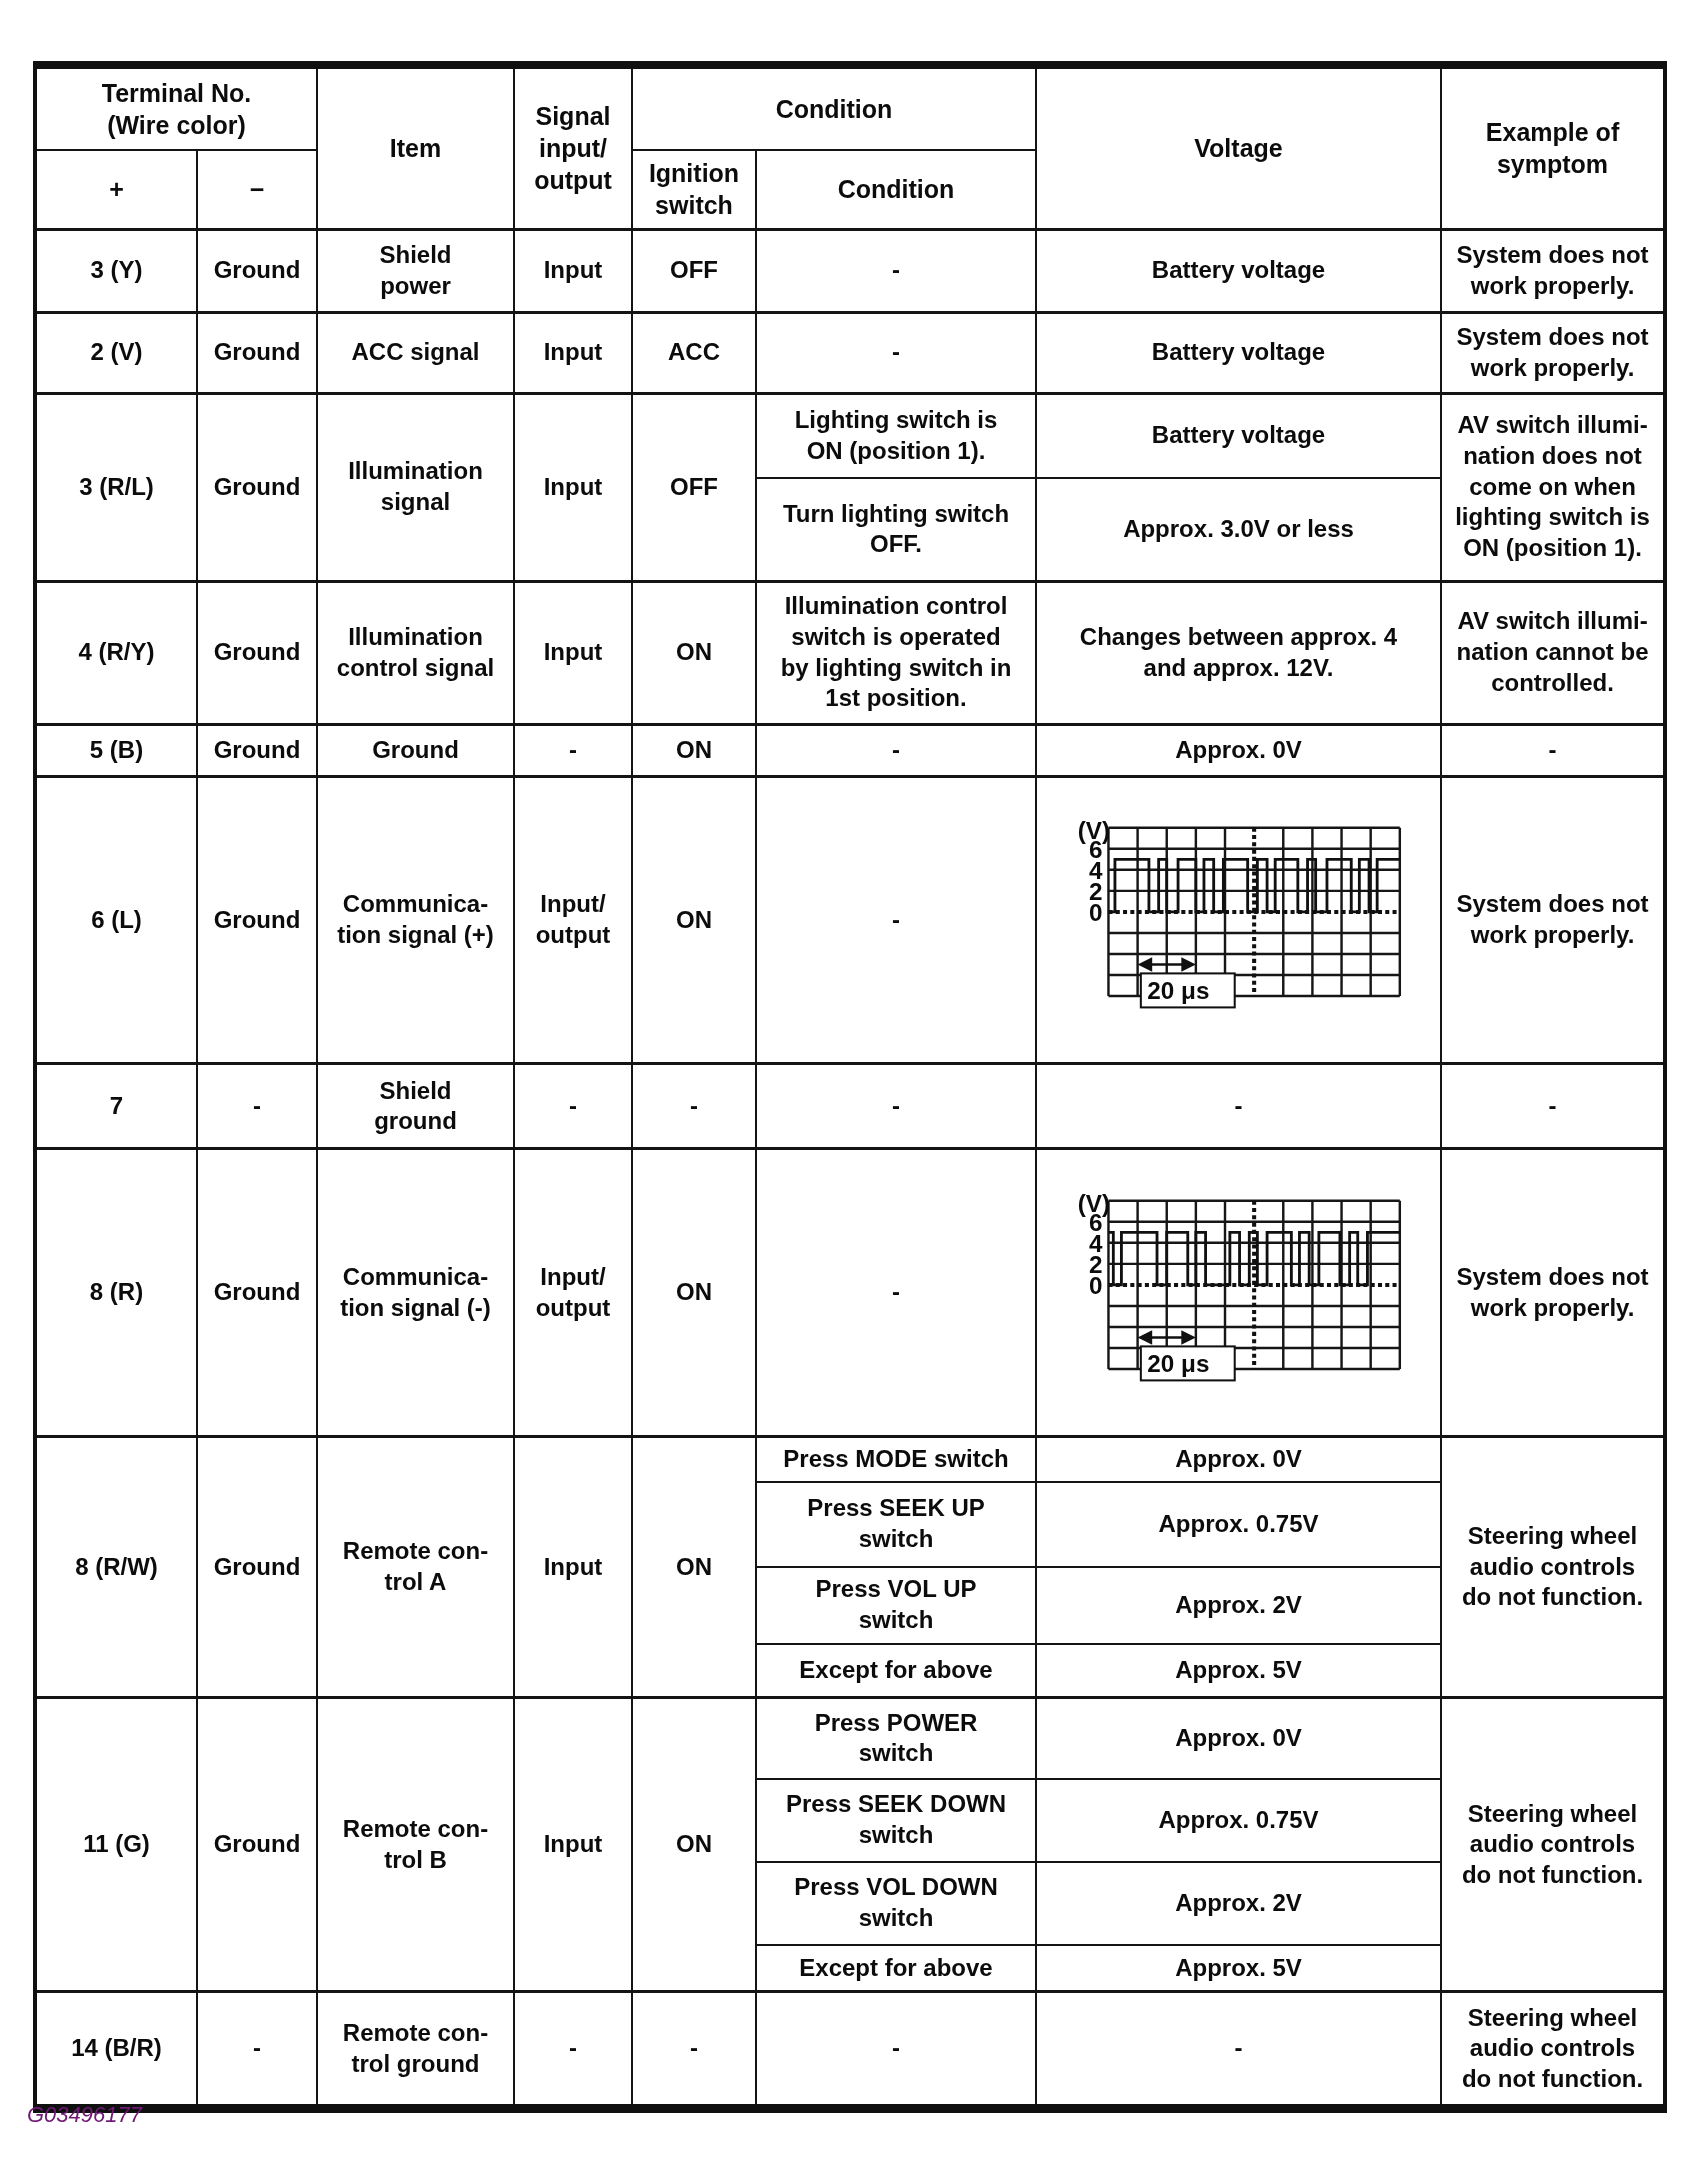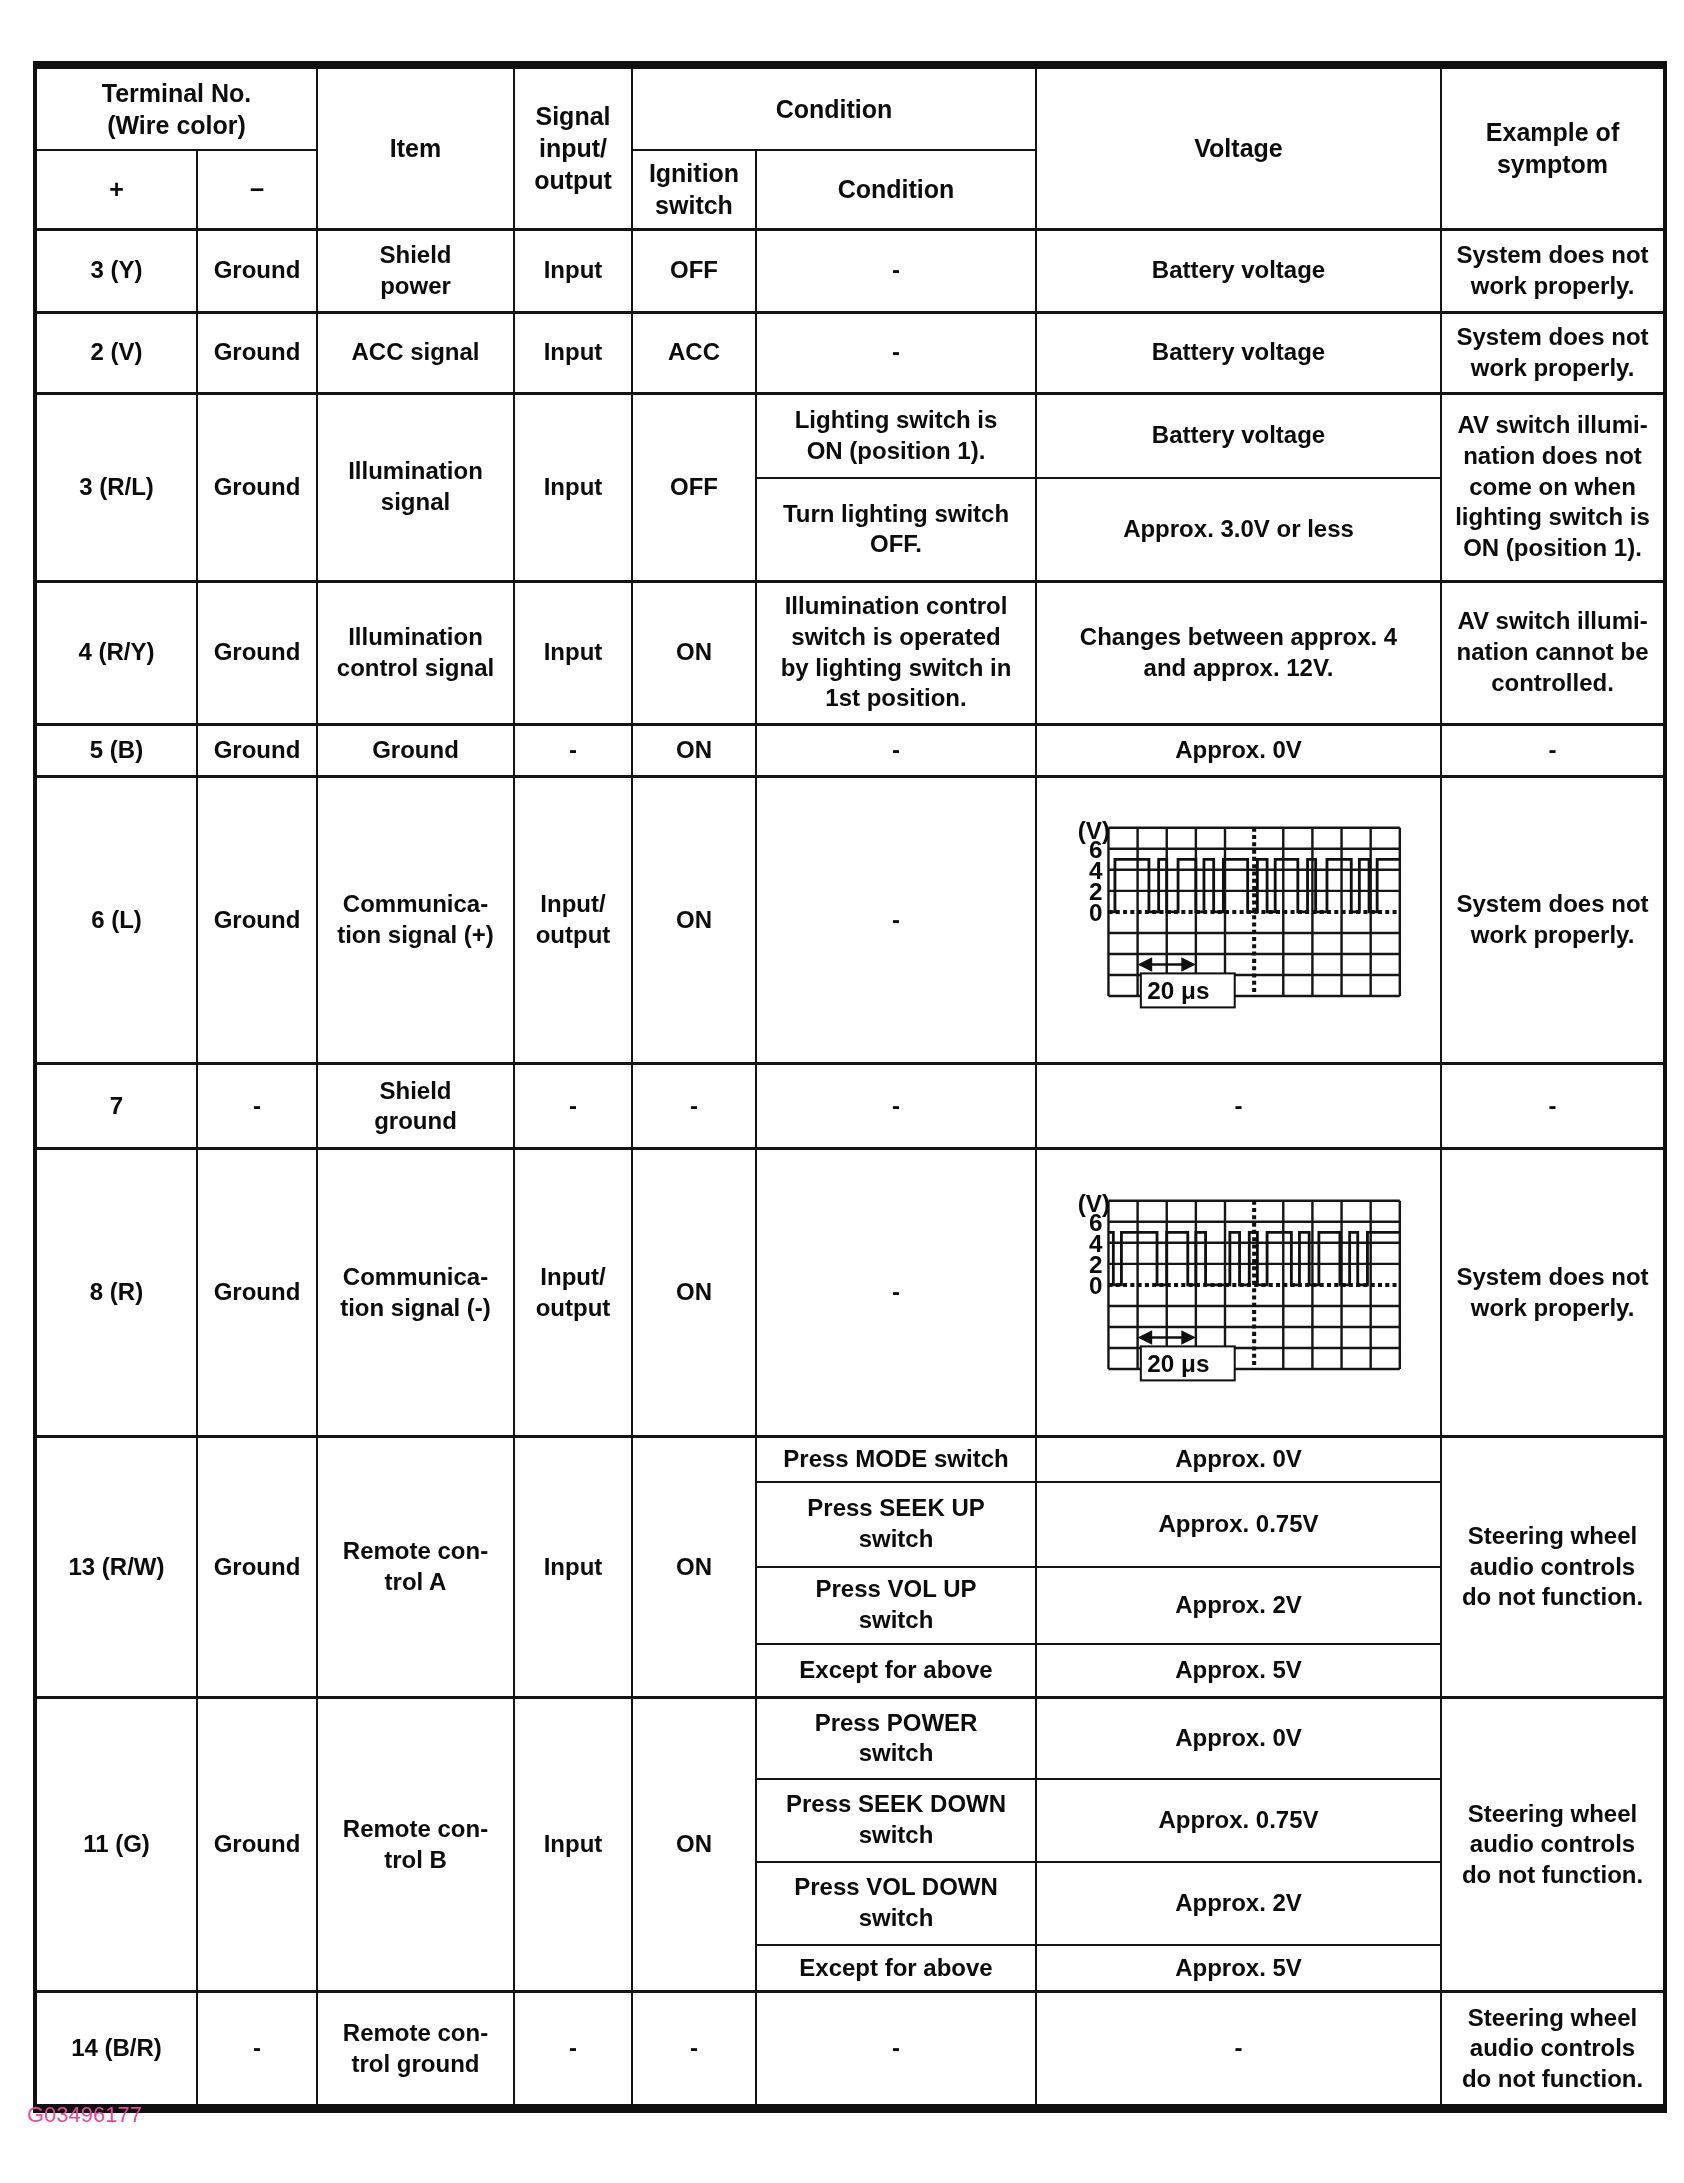--- a/index.html
+++ b/index.html
@@ -28,21 +28,21 @@
   .scope{display:block;margin:6.5px auto 6.5px 23px;}
   .scope .grid{stroke:#161616;stroke-width:3;fill:none;}
   .scope .axis{stroke:#101010;stroke-width:5;fill:none;stroke-dasharray:5 4;}
   .scope .trace{stroke:#101010;stroke-width:3.5;fill:none;}
   .scope text{font-family:"Liberation Sans",sans-serif;font-size:30px;font-weight:700;fill:#0c0c0c;}
   .scope .mline{stroke:#101010;stroke-width:3;}
   .scope .mhead{fill:#101010;}
   .scope .lblbox{fill:#ffffff;stroke:#101010;stroke-width:2.5;}
   .footer-id{
     position:absolute;left:27px;top:2102px;
-    font-size:22px;font-weight:400;color:#ec4899;
+    font-size:22px;font-weight:400;color:#701a75;font-style:italic;
   }
 </style>
 </head>
 <body>
 
 <table class="doc-table">
   <colgroup>
     <col style="width:162px">
       <col style="width:120px">
       <col style="width:197px">
@@ -229,21 +229,21 @@
             <rect class="lblbox" x="90" y="192" width="116" height="42"></rect>
             <text x="98" y="224">20 μs</text>
           </g>
         </svg>
       </td>
       <td>System does not
 work properly.</td>
     </tr>
 
     <tr class="grp" style="height:45px">
-      <td rowspan="4">13 (R/W)</td>
+      <td rowspan="4">8 (R/W)</td>
       <td rowspan="4">Ground</td>
       <td rowspan="4">Remote con-
 trol A</td>
       <td rowspan="4">Input</td>
       <td rowspan="4">ON</td>
       <td>Press MODE switch</td>
       <td>Approx. 0V</td>
       <td rowspan="4" class="left">Steering wheel
 audio controls
 do not function.</td>

